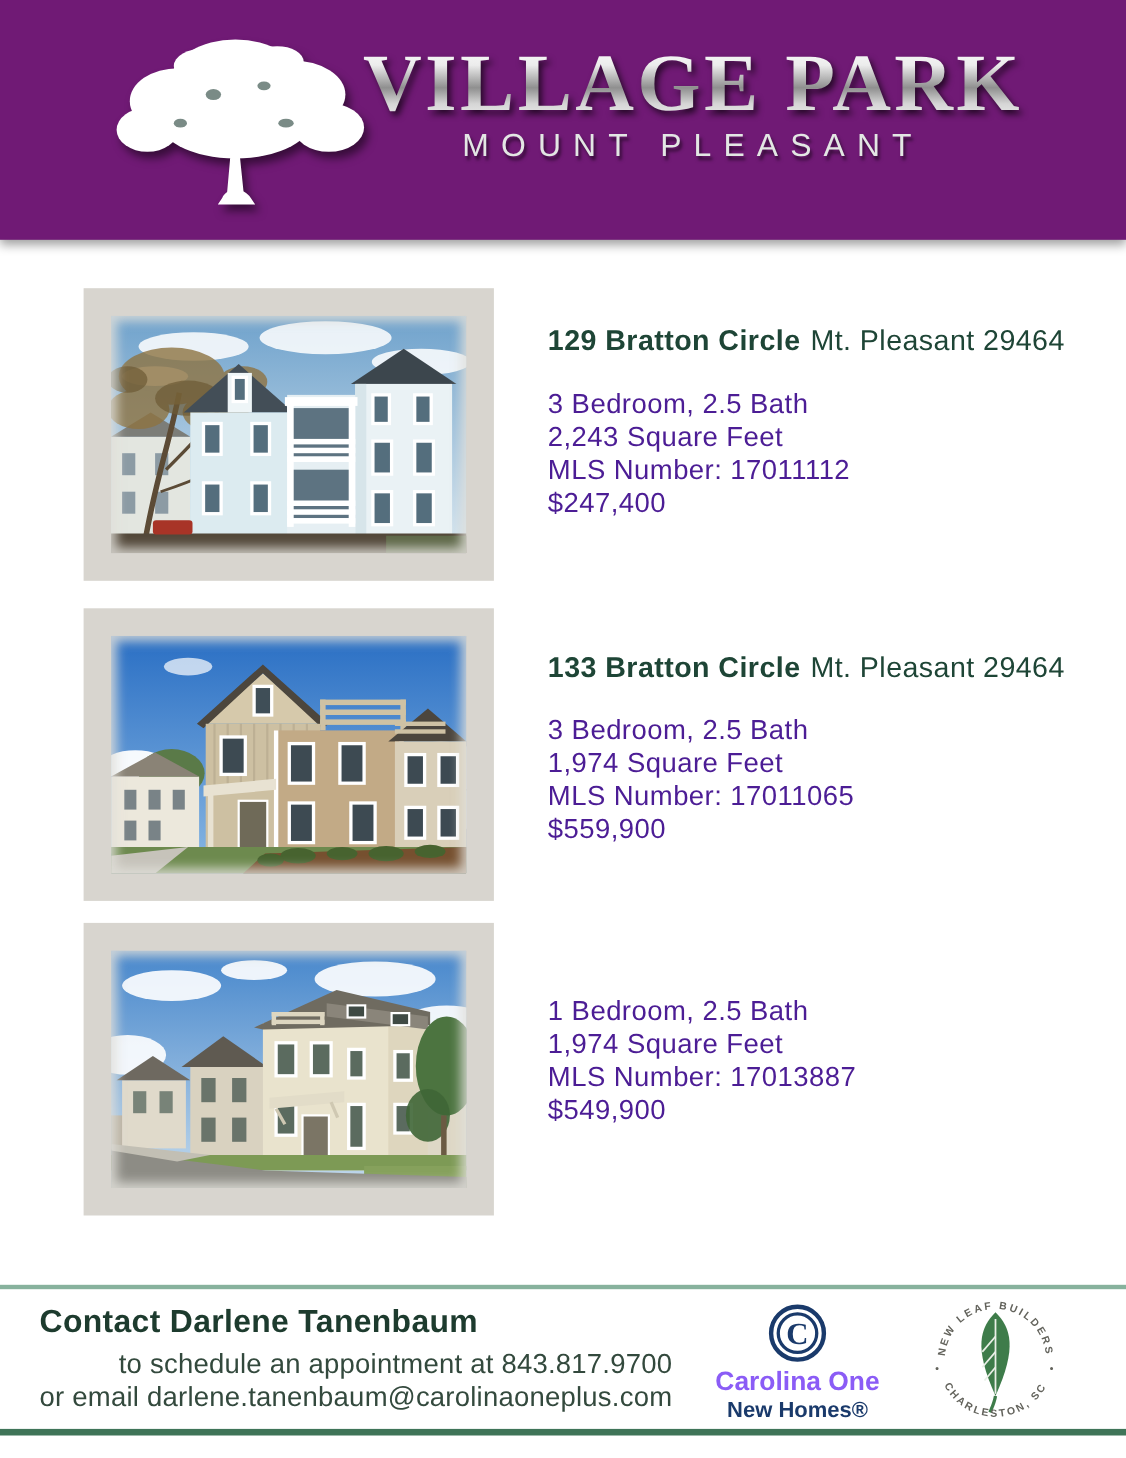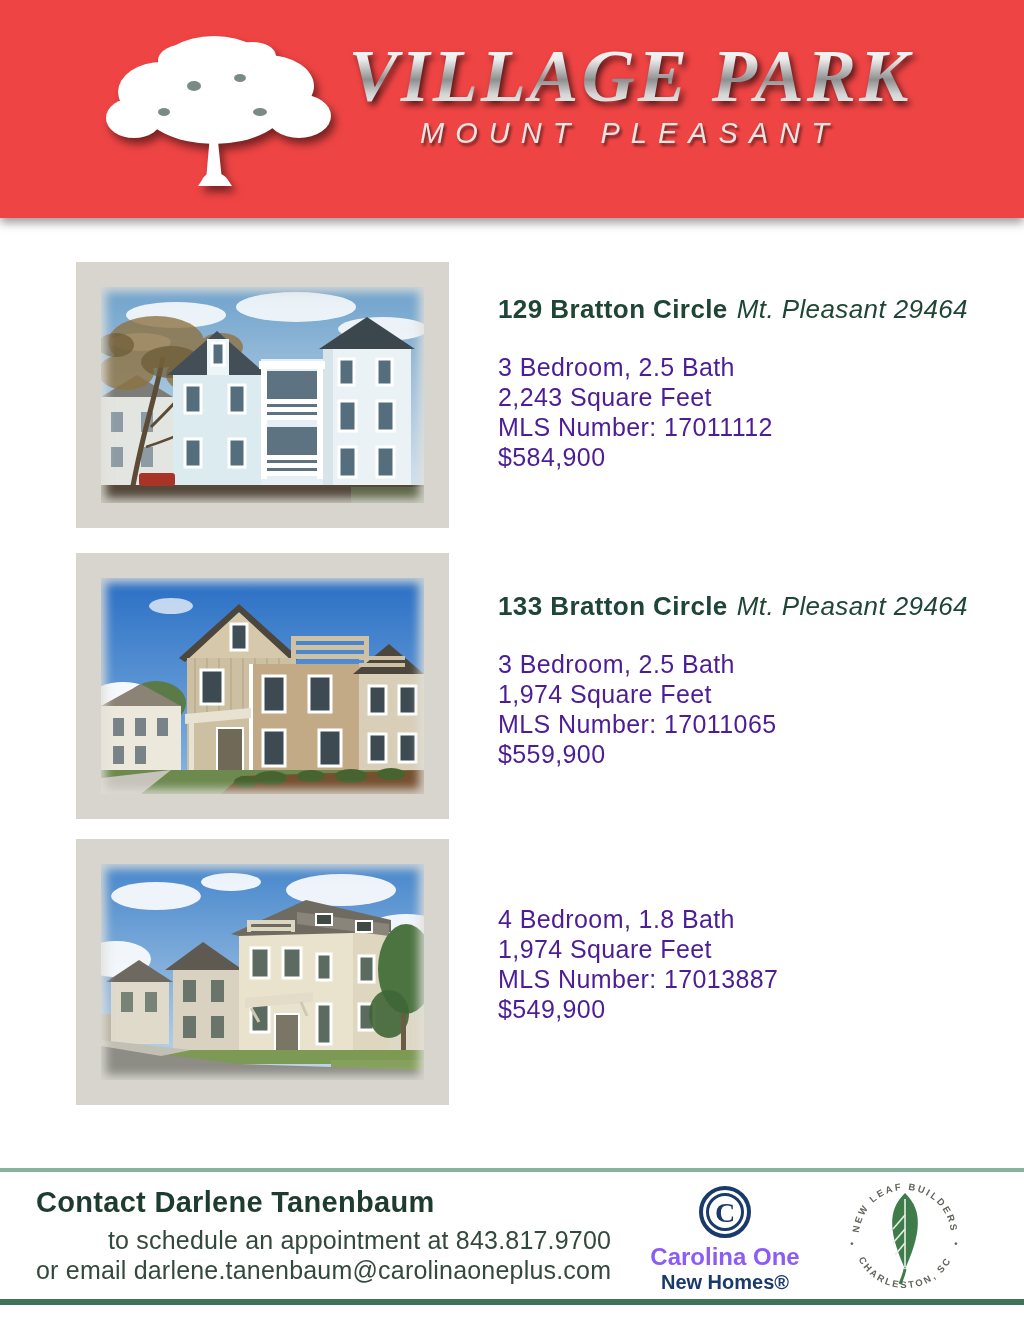--- a/index.html
+++ b/index.html
@@ -5,23 +5,22 @@
   * { margin:0; padding:0; box-sizing:border-box; }
   html,body { background:#ffffff; }
   .page {
     position:relative; width:1024px; height:1325px; background:#ffffff;
     font-family:"Liberation Sans", sans-serif; overflow:hidden;
   }
 
   
   .banner {
     position:absolute; top:0; left:0; width:1024px; height:218px;
-    background:#ef4444;
+    background:#701a75;
     box-shadow:0 5px 9px rgba(0,0,0,0.38);
-    font-style:italic;
   }
   .tree-logo {
     position:absolute; left:94px; top:20px; width:250px; height:168px;
     filter:drop-shadow(4px 6px 4px rgba(0,0,0,0.5));
   }
   .title-block {
     position:absolute; left:278px; top:38px; width:704px; text-align:center;
   }
   .brand-title {
     font-family:"Liberation Serif", serif; font-weight:700;
@@ -57,21 +56,21 @@
   .photo::after {
     content:""; position:absolute; inset:0;
     box-shadow:inset 0 0 10px 5px rgba(225,223,217,0.85);
   }
   .info { position:absolute; left:422px; top:32px; }
   .listing.l2 .info, .listing.l3 .info { top:38px; }
   .listing-heading {
     font-size:26px; font-weight:700; color:#1e4536; letter-spacing:0.4px;
     white-space:nowrap;
   }
-  .listing-location { font-weight:400; font-style:italic; margin-left:9px; }
+  .listing-location { font-weight:400; margin-left:9px; }
   .specs { margin-top:27px; }
   .specs p {
     font-size:25px; line-height:30px; color:#4c1d95; letter-spacing:0.4px;
     white-space:nowrap;
   }
 
   
   .rule-light { position:absolute; top:1168px; left:0; width:1024px; height:4px; background:#87b29d; }
   .rule-dark  { position:absolute; top:1299px; left:0; width:1024px; height:6px; background:#3f7458; }
   .contact { position:absolute; left:36px; top:1186px; }
@@ -201,21 +200,21 @@
           <rect x="38" y="186" width="36" height="13" rx="3" fill="#a83427"></rect>
         </svg>
       </div>
     </div>
     <div class="info">
       <h2 class="listing-heading"><span>129 Bratton Circle</span><span class="listing-location">Mt. Pleasant 29464</span></h2>
       <div class="specs">
         <p>3 Bedroom, 2.5 Bath</p>
         <p>2,243 Square Feet</p>
         <p>MLS Number: 17011112</p>
-        <p>$584,900</p>
+        <p>$247,400</p>
       </div>
     </div>
   </section>
 
   <section class="listing l2">
     <div class="photo-frame">
       <div class="photo">
         <svg width="323" height="216" viewBox="0 0 323 216">
           <defs>
             <linearGradient id="sky2" x1="0" y1="0" x2="0" y2="1">
@@ -377,21 +376,21 @@
           <rect x="300" y="150" width="5" height="40" fill="#6b5b43"></rect>
           <rect x="0" y="186" width="323" height="14" fill="#7d9a55"></rect>
           <rect x="230" y="196" width="93" height="20" fill="#86a15c"></rect>
           <polygon points="0,180 60,190 140,200 323,206 323,216 0,216" fill="#8d8c85"></polygon>
           <polygon points="0,176 90,186 60,192 0,182" fill="#c2bfb4"></polygon>
         </svg>
       </div>
     </div>
     <div class="info">
       <div class="specs">
-        <p>4 Bedroom, 1.8 Bath</p>
+        <p>1 Bedroom, 2.5 Bath</p>
         <p>1,974 Square Feet</p>
         <p>MLS Number: 17013887</p>
         <p>$549,900</p>
       </div>
     </div>
   </section>
 
   <div class="rule-light"></div>
 
   <footer>

